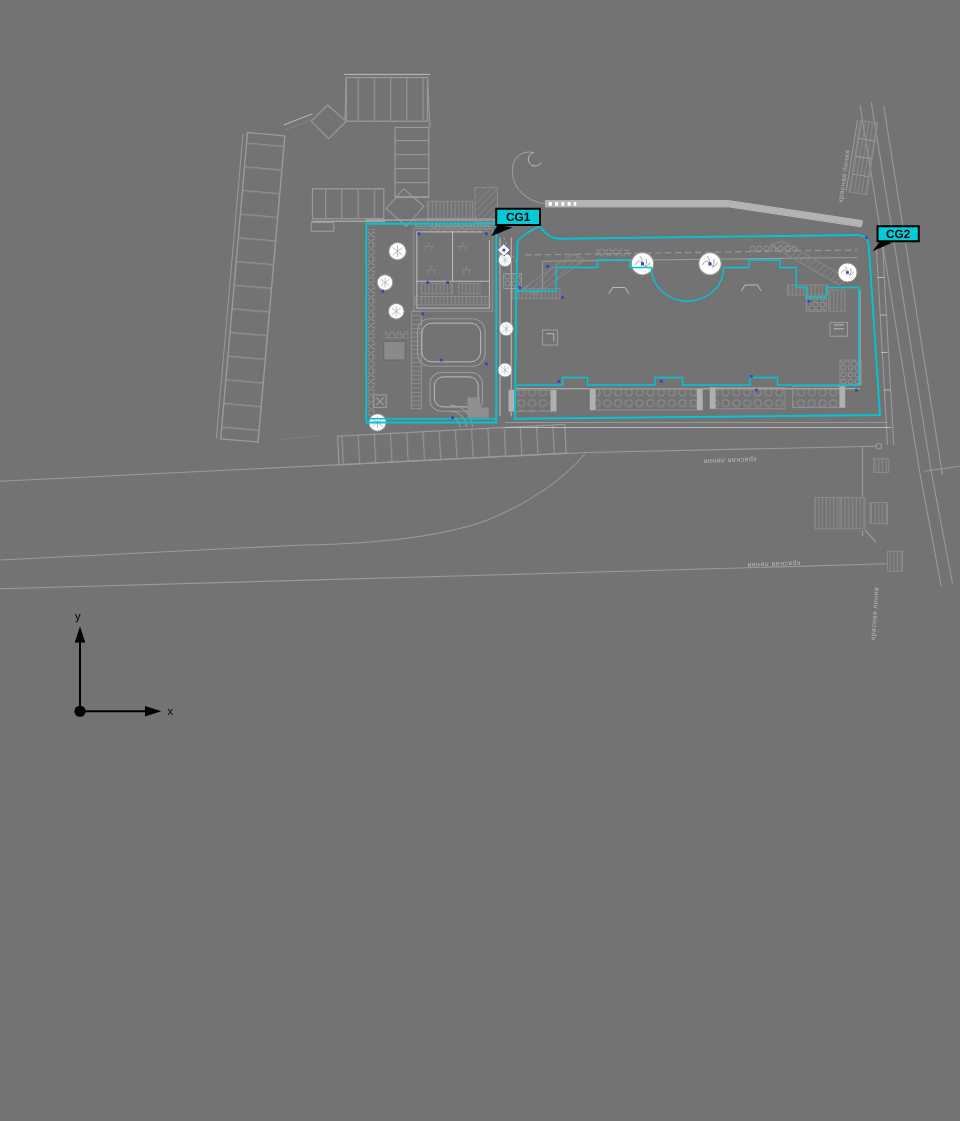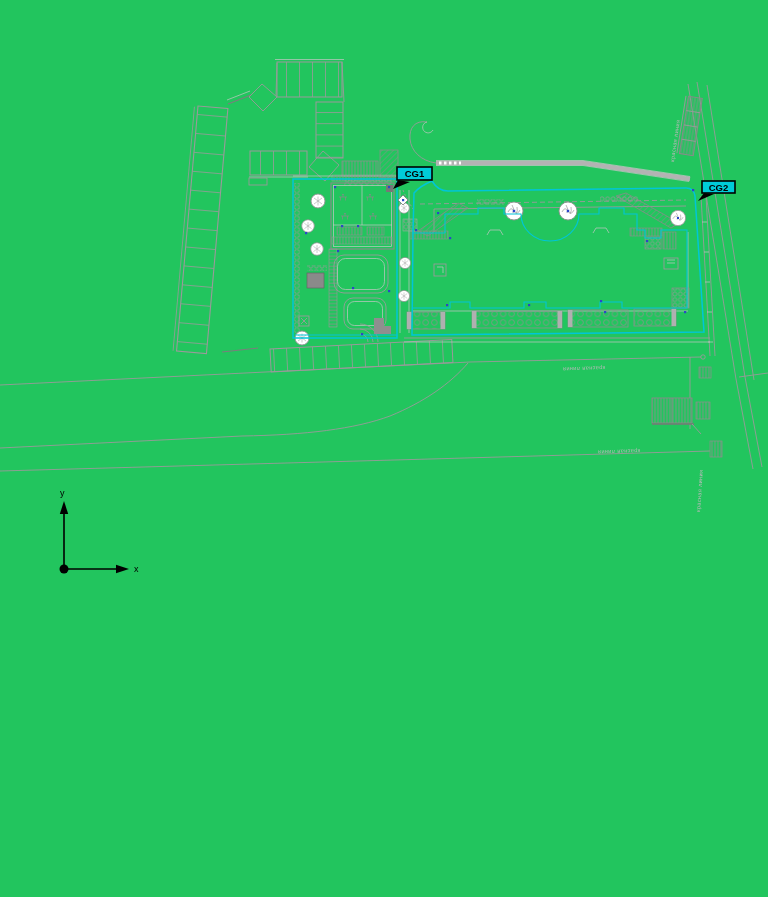--- a/index.html
+++ b/index.html
@@ -1,16 +1,16 @@
 <!DOCTYPE html>
 <html><head>
 <meta charset="utf-8">
 <style>
   html,body{margin:0;padding:0;background:#ffffff;}
-  .canvas{position:relative;width:768px;height:897px;background:#22c55e;overflow:hidden;
+  .canvas{position:relative;width:768px;height:897px;background:#737373;overflow:hidden;
           font-family:"Liberation Sans", sans-serif;text-align:right;}
   svg{position:absolute;left:0;top:0;}
   .ln{stroke:#9a9a9a;stroke-width:0.9;fill:none;}
   .lnl{stroke:#c6c6c6;stroke-width:0.7;fill:none;}
   .lnd{stroke:#7d7d7d;stroke-width:1.1;fill:none;}
   .cy{stroke:#00c6d8;stroke-width:1.5;fill:none;}
   .cy2{stroke:#00c6d8;stroke-width:1.1;fill:none;}
   .rl{font-size:5.5px;letter-spacing:0.4px;fill:#b9b9b9;}
   .tag-text{font-size:9.5px;font-weight:bold;fill:#000;text-anchor:middle;}
   .axis-text{font-size:9px;fill:#000;}

